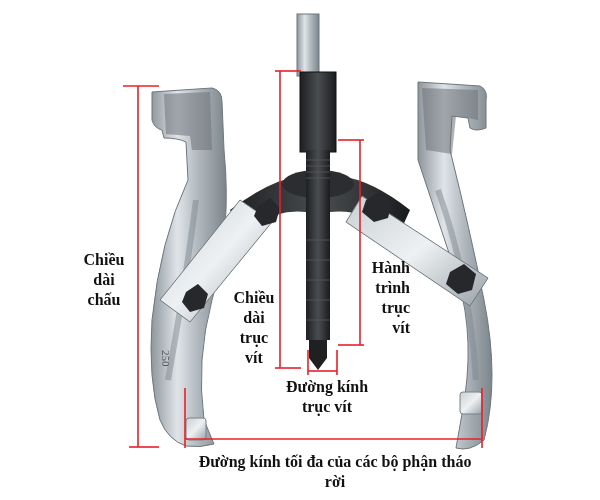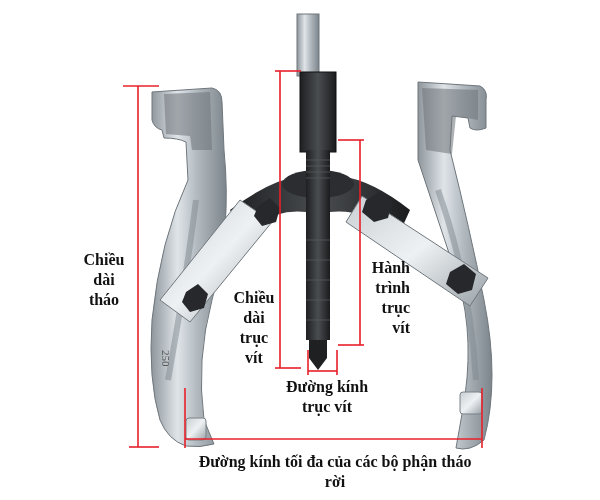--- a/index.html
+++ b/index.html
@@ -104,21 +104,21 @@
 
       <line x1="185" y1="388" x2="185" y2="448"></line>
       <line x1="482" y1="388" x2="482" y2="448"></line>
       <line x1="185" y1="439" x2="482" y2="439"></line>
     </g>
   </svg>
 
   <div class="label" style="left:76px; top:250px; width:56px;">
     <span>Chiều</span>
     <span>dài</span>
-    <span>tháo</span>
+    <span>chấu</span>
   </div>
 
   <div class="label" style="left:226px; top:288px; width:56px;">
     <span>Chiều</span>
     <span>dài</span>
     <span>trục</span>
     <span>vít</span>
   </div>
 
   <div class="label" style="left:360px; top:258px; width:50px;text-align:right;">

